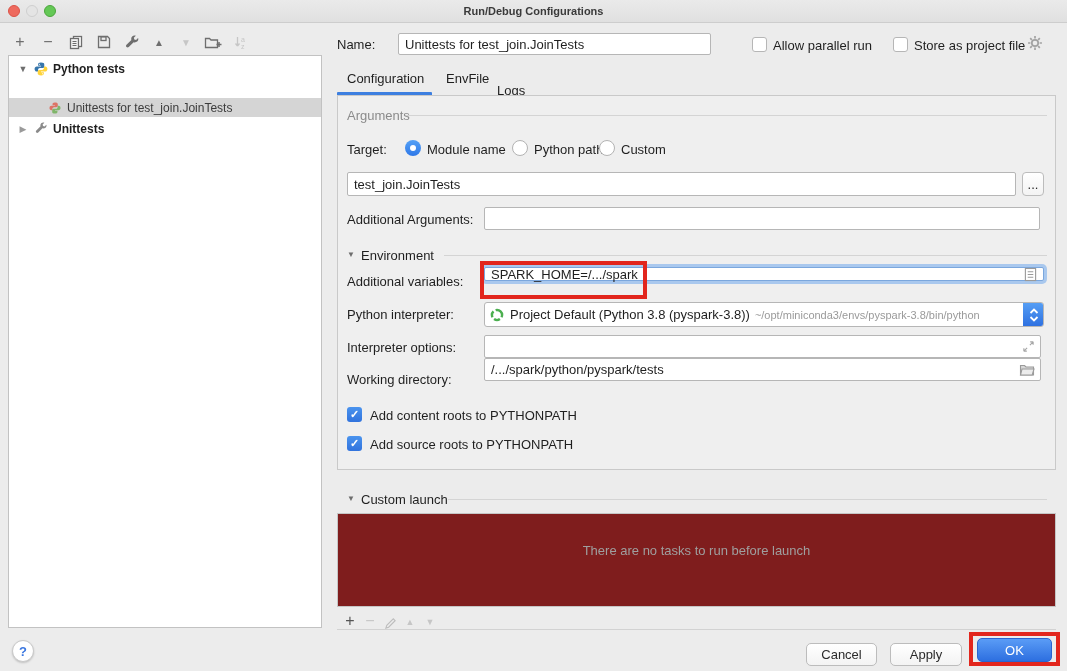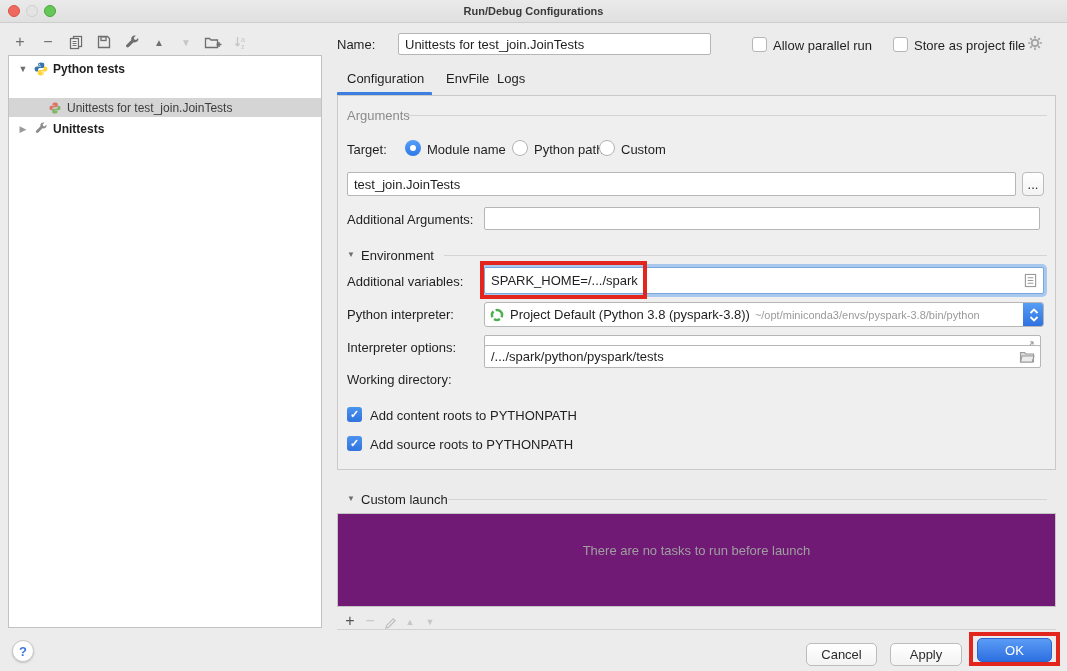--- a/index.html
+++ b/index.html
@@ -49,21 +49,21 @@
   .cbx{position:absolute;width:15px;height:15px;border-radius:3px;box-sizing:border-box;display:flex;align-items:center;justify-content:center;}
   .cbx.off{background:#fff;border:1px solid #b6b6b6;}
   .cbx.on{background:linear-gradient(#4a93ee,#3173dd);color:#fff;font-size:11px;font-weight:bold;}
   
   .combo{position:absolute;background:#fff;border:1px solid #b6b6b6;border-radius:3px;box-sizing:border-box;
          display:flex;align-items:center;padding:0 26px 0 5px;white-space:nowrap;overflow:hidden;}
   .stepper{position:absolute;right:-1px;top:-1px;bottom:-1px;width:21px;background:linear-gradient(#57a0f5,#2d6fe0);
            border-radius:0 3px 3px 0;display:flex;align-items:center;justify-content:center;}
   .pypath{color:#9a9a9a;font-size:11px;margin-left:5px;}
   
-  .blbox{left:337px;top:513px;width:719px;height:94px;background:#701a75;border:1px solid #c5c5c5;box-sizing:border-box;
+  .blbox{left:337px;top:513px;width:719px;height:94px;background:#7f1d1d;border:1px solid #c5c5c5;box-sizing:border-box;
          display:flex;align-items:center;justify-content:center;color:#9f9f9f;padding-bottom:20px;}
   
   .btn{position:absolute;height:23px;border-radius:5px;background:linear-gradient(#ffffff,#f3f3f3);
        border:1px solid #bcbcbc;box-sizing:border-box;display:flex;align-items:center;justify-content:center;color:#2b2b2b;}
   .btn.primary{background:linear-gradient(#5a9cf6,#2d6fe0);border:1px solid #2a64cf;color:#fff;}
   .help{left:12px;top:640px;width:22px;height:22px;border-radius:50%;background:#fff;border:1px solid #c9c9c9;
         box-shadow:0 1px 2px rgba(0,0,0,.18);color:#3b77e0;font-weight:bold;display:flex;align-items:center;justify-content:center;box-sizing:border-box;}
   .redbox{position:absolute;border:4px solid #e2261d;background:transparent;z-index:50;box-sizing:border-box;}
 </style>
 </head>
@@ -162,21 +162,21 @@
   <svg width="16" height="16" viewBox="0 0 15 15">
       <g stroke="#a2a2a2" stroke-width="1.6" fill="none">
         <circle cx="7.5" cy="7.5" r="3"></circle>
         <path d="M7.5 1v2.2M7.5 11.8V14M1 7.5h2.2M11.8 7.5H14M3 3l1.5 1.5M10.5 10.5L12 12M12 3l-1.5 1.5M4.5 10.5L3 12"></path>
       </g>
     </svg>
 </div>
 
 <div class="tab" style="left:347px;">Configuration</div>
 <div class="tab" style="left:446px;">EnvFile</div>
-<div class="tab" style="left:497px;">Logs</div>
+<div class="tab" style="left:497px;margin-top:12px;">Logs</div>
 <div class="abs tabline"></div>
 
 <div class="abs gpanel"></div>
 
 <div class="abs lbl dimlbl" style="left:347px;top:108px;">Arguments</div>
 <div class="hdiv" style="left:406px;top:115px;width:641px;"></div>
 
 <div class="abs lbl" style="left:347px;top:142px;">Target:</div>
 <div class="radio sel" style="left:405px;top:140px;"></div>
 <div class="abs lbl" style="left:427px;top:142px;">Module name</div>
@@ -193,21 +193,21 @@
 <div class="abs lbl" style="left:347px;top:212px;">Additional Arguments:</div>
 <div class="field" style="left:484px;top:207px;width:556px;height:23px;">
   <input value="" style="">
 </div>
 
 <span class="abs" style="left:347px;top:250px;font-size:8px;color:#6e6e6e;">▼</span>
 <div class="abs lbl" style="left:361px;top:248px;">Environment</div>
 <div class="hdiv" style="left:444px;top:255px;width:603px;"></div>
 
 <div class="abs lbl" style="left:347px;top:274px;">Additional variables:</div>
-<div class="field focusring" style="left:484px;top:267px;width:560px;height:27px;padding-right:30px;">
+<div class="field focusring" style="left:484px;top:267px;width:560px;height:14px;padding-right:30px;">
   <input value="SPARK_HOME=/.../spark" style="">
   <span class="fieldicon" style="right:6px;">
     <svg width="13" height="15" viewBox="0 0 14 16">
         <rect x="1.5" y="1.5" width="11" height="13" fill="#fff" stroke="#9a9a9a" stroke-width="1.2"></rect>
         <path d="M4 5h6M4 8h6M4 11h6" stroke="#9a9a9a" stroke-width="1.2"></path>
       </svg>
   </span>
 </div>
 <div class="redbox" style="left:480px;top:261px;width:167px;height:38px;"></div>
 
@@ -233,21 +233,21 @@
   <span class="fieldicon" style="right:5px;">
     <svg width="13" height="13" viewBox="0 0 14 14">
         <g stroke="#a6a6a6" stroke-width="1.2" fill="none">
           <path d="M8.5 5.5L12 2M12 2H8.8M12 2v3.2M5.5 8.5L2 12M2 12h3.2M2 12V8.8"></path>
         </g>
       </svg>
   </span>
 </div>
 
 <div class="abs lbl" style="left:347px;top:372px;">Working directory:</div>
-<div class="field" style="left:484px;top:345px;width:557px;height:23px;padding-right:26px;">
+<div class="field" style="left:484px;top:358px;width:557px;height:23px;padding-right:26px;">
   <input value="/.../spark/python/pyspark/tests" style="">
   <span class="fieldicon" style="right:5px;">
     <svg width="16" height="14" viewBox="0 0 16 14">
         <path d="M1.5 2.5h4L7 4h7.5v8H1.5z" fill="#d8d8d8" stroke="#9a9a9a" stroke-width="1.1"></path>
         <path d="M3 6h12l-1.8 6H1.5z" fill="#ececec" stroke="#9a9a9a" stroke-width="1.1"></path>
       </svg>
   </span>
 </div>
 
 <div class="cbx on abs" style="left:347px;top:407px;">

